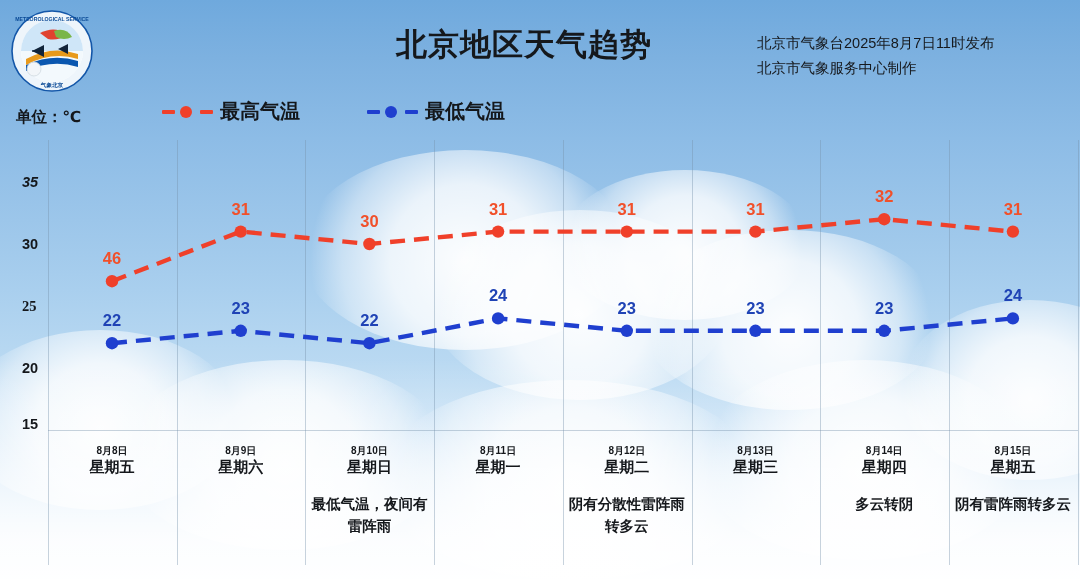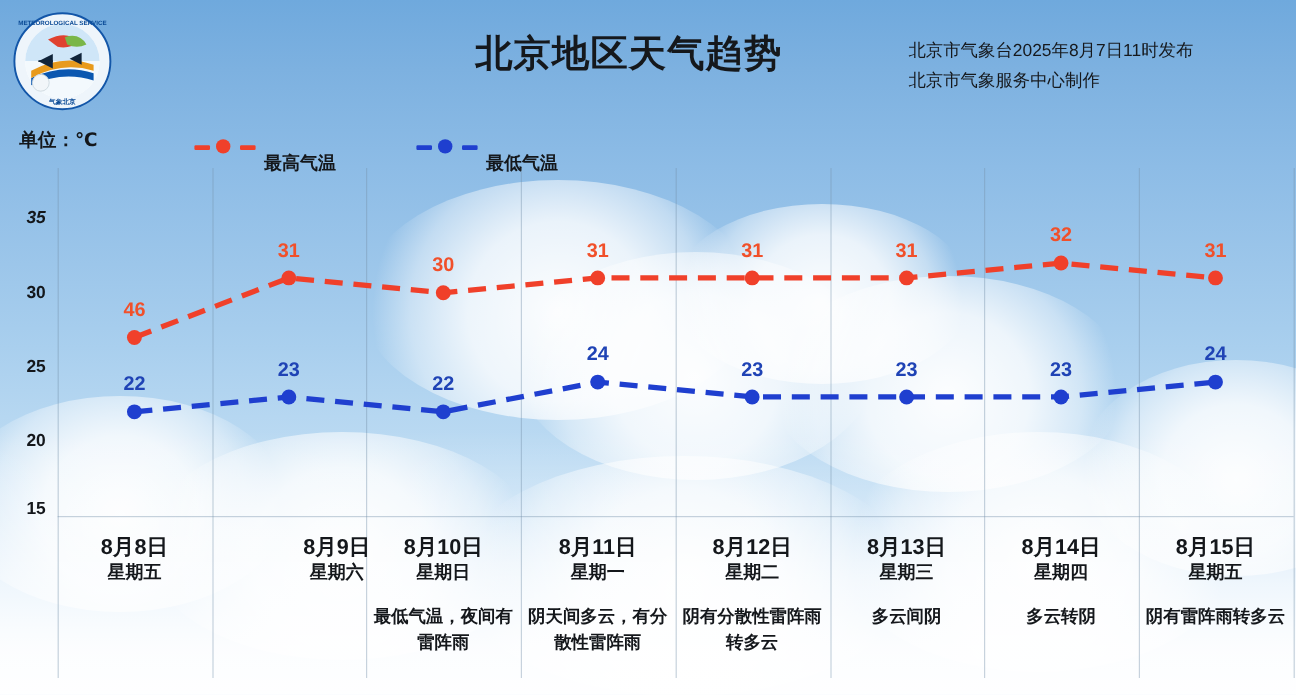--- a/index.html
+++ b/index.html
@@ -106,21 +106,21 @@
   .lgMark { position: relative; width: 52px; height: 13px; }
   .lgDash {
     position: absolute; top: 5px; height: 4px; border-radius: 1px;
   }
   .lgDash.a { left: 0;  width: 13px; }
   .lgDash.b { left: 38px; width: 13px; }
   .lgDot {
     position: absolute; left: 18px; top: 0.5px;
     width: 12px; height: 12px; border-radius: 50%;
   }
-  .lgText { font-size: 15px; font-weight: bold; color: #14171b; white-space: nowrap; margin-top: 29px; }
+  .lgText { font-size: 20px; font-weight: bold; color: #14171b; white-space: nowrap; }
 
   
   #plot {
     position: absolute;
     left: 0; top: 0;
     width: 1080px; height: 579px;
   }
   .vgrid {
     position: absolute;
     top: 140px;
@@ -155,21 +155,21 @@
   .ptLabel.lo { color: #1f43b5; }
 
   
   .dayCol {
     position: absolute;
     top: 444px;
     width: 128px;
     text-align: center;
     color: #14171b;
   }
-  .dDate { font-size: 18px; font-weight: bold; white-space: nowrap; }
+  .dDate { font-size: 10px; font-weight: bold; white-space: nowrap; }
   .dWeek { font-size: 15px; font-weight: bold; white-space: nowrap; }
   .dDesc {
     font-size: 14.5px; font-weight: bold; margin-top: 16px;
     line-height: 22px;
     padding: 0 2px;
   }
 </style>
 </head>
 <body>
 
@@ -240,21 +240,21 @@
         <div class="vgrid" style="left: 562.8px;"></div>
         <div class="vgrid" style="left: 691.5px;"></div>
         <div class="vgrid" style="left: 820.2px;"></div>
         <div class="vgrid" style="left: 948.9px;"></div>
         <div class="vgrid" style="left: 1077.6px;"></div>
         <div class="hbase" style="top: 430px;"></div>
       </div>
     <div id="yticks">
         <div class="ytick" style="top: 424px;">15</div>
         <div class="ytick" style="top: 368px;">20</div>
-        <div class="ytick" style="top: 306px;">25</div>
+        <div class="ytick" style="top: 306px; font-family: Liberation Serif, serif;">25</div>
         <div class="ytick" style="top: 244px;">30</div>
         <div class="ytick" style="top: 182px; font-style: italic;">35</div>
       </div>
     <svg id="lines">
         <polyline points="112,281.2 240.7,231.6 369.4,244 498.09999999999997,231.6 626.8,231.6 755.5,231.6 884.1999999999999,219.2 1012.8999999999999,231.6" fill="none" stroke="#f0402a" stroke-width="4.4" stroke-dasharray="15 9" stroke-linecap="butt"></polyline>
         <circle cx="112" cy="281.2" r="6.2" fill="#f0402a"></circle>
         <circle cx="240.7" cy="231.6" r="6.2" fill="#f0402a"></circle>
         <circle cx="369.4" cy="244" r="6.2" fill="#f0402a"></circle>
         <circle cx="498.09999999999997" cy="231.6" r="6.2" fill="#f0402a"></circle>
         <circle cx="626.8" cy="231.6" r="6.2" fill="#f0402a"></circle>
@@ -289,43 +289,41 @@
         <div class="ptLabel lo" style="left: 884.2px; top: 317.8px;">23</div>
         <div class="ptLabel lo" style="left: 1012.9px; top: 305.4px;">24</div>
       </div>
   </div>
 
   <div id="daycols">
       <div class="dayCol" style="left: 48px;">
         <div class="dDate">8月8日</div>
         <div class="dWeek">星期五</div>
       </div>
-      <div class="dayCol" style="left: 176.7px; padding-left: 40px;">
+      <div class="dayCol" style="left: 176.7px;">
         <div class="dDate">8月9日</div>
         <div class="dWeek">星期六</div>
       </div>
       <div class="dayCol" style="left: 305.4px;">
         <div class="dDate">8月10日</div>
         <div class="dWeek">星期日</div>
         <div class="dDesc">最低气温，夜间有雷阵雨</div>
       </div>
       <div class="dayCol" style="left: 434.1px;">
         <div class="dDate">8月11日</div>
         <div class="dWeek">星期一</div>
-        <div class="dDesc">阴天间多云，有分散性雷阵雨</div>
       </div>
       <div class="dayCol" style="left: 562.8px;">
         <div class="dDate">8月12日</div>
         <div class="dWeek">星期二</div>
         <div class="dDesc">阴有分散性雷阵雨转多云</div>
       </div>
       <div class="dayCol" style="left: 691.5px;">
         <div class="dDate">8月13日</div>
         <div class="dWeek">星期三</div>
-        <div class="dDesc">多云间阴</div>
       </div>
       <div class="dayCol" style="left: 820.2px;">
         <div class="dDate">8月14日</div>
         <div class="dWeek">星期四</div>
         <div class="dDesc">多云转阴</div>
       </div>
       <div class="dayCol" style="left: 948.9px;">
         <div class="dDate">8月15日</div>
         <div class="dWeek">星期五</div>
         <div class="dDesc">阴有雷阵雨转多云</div>

